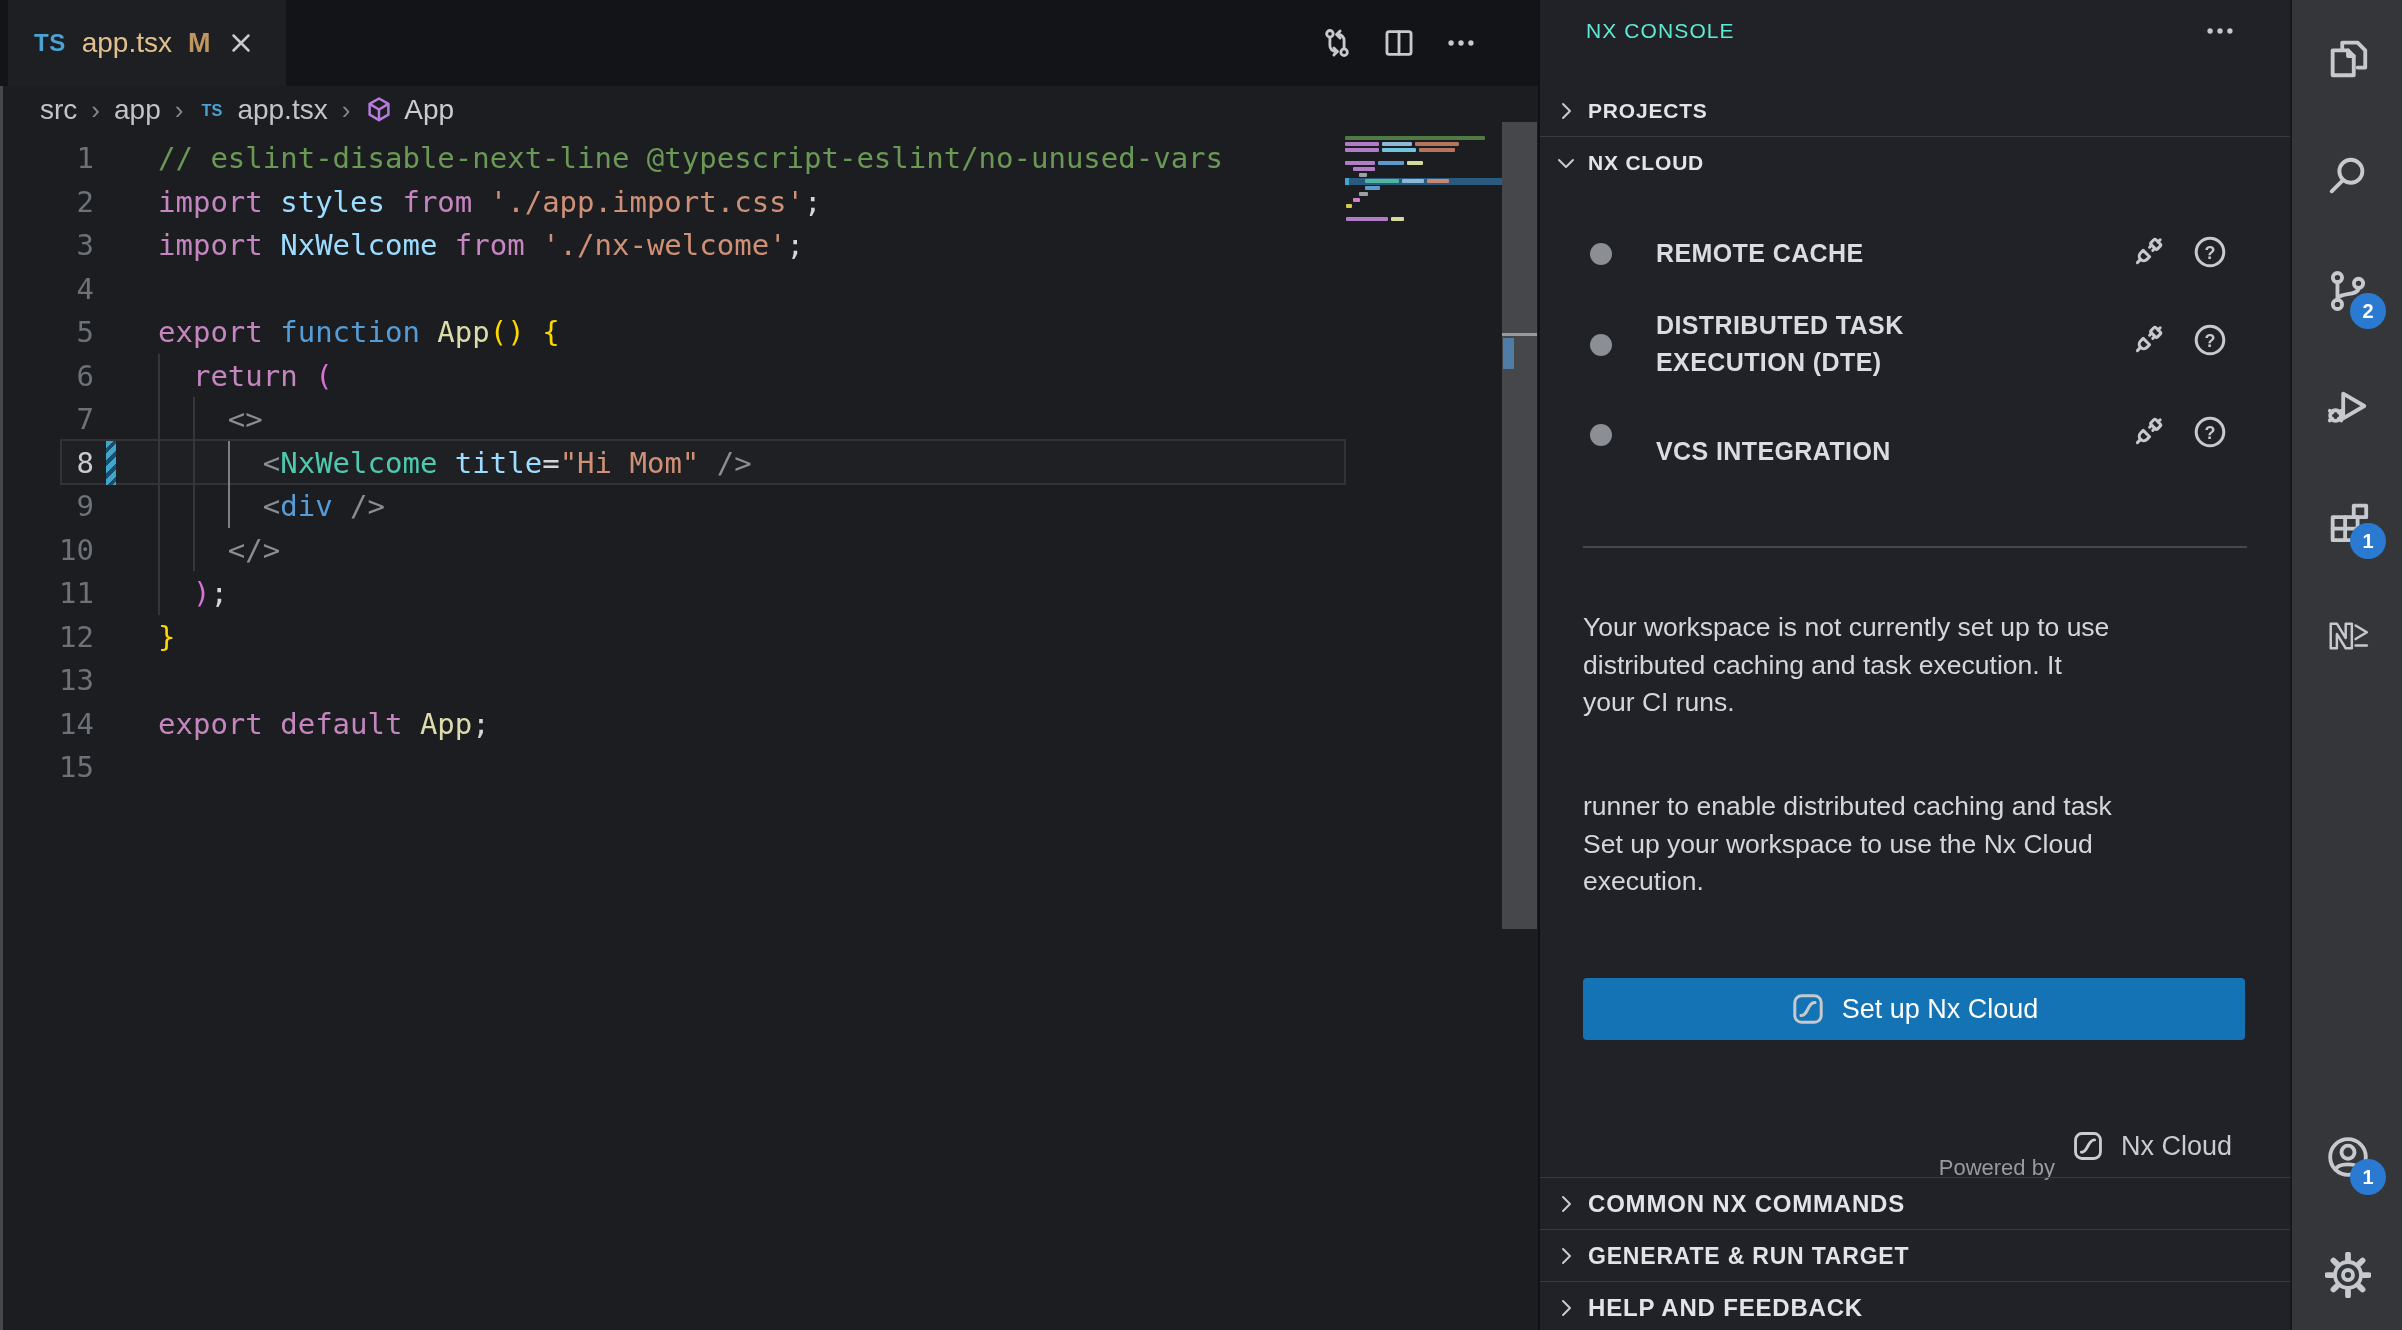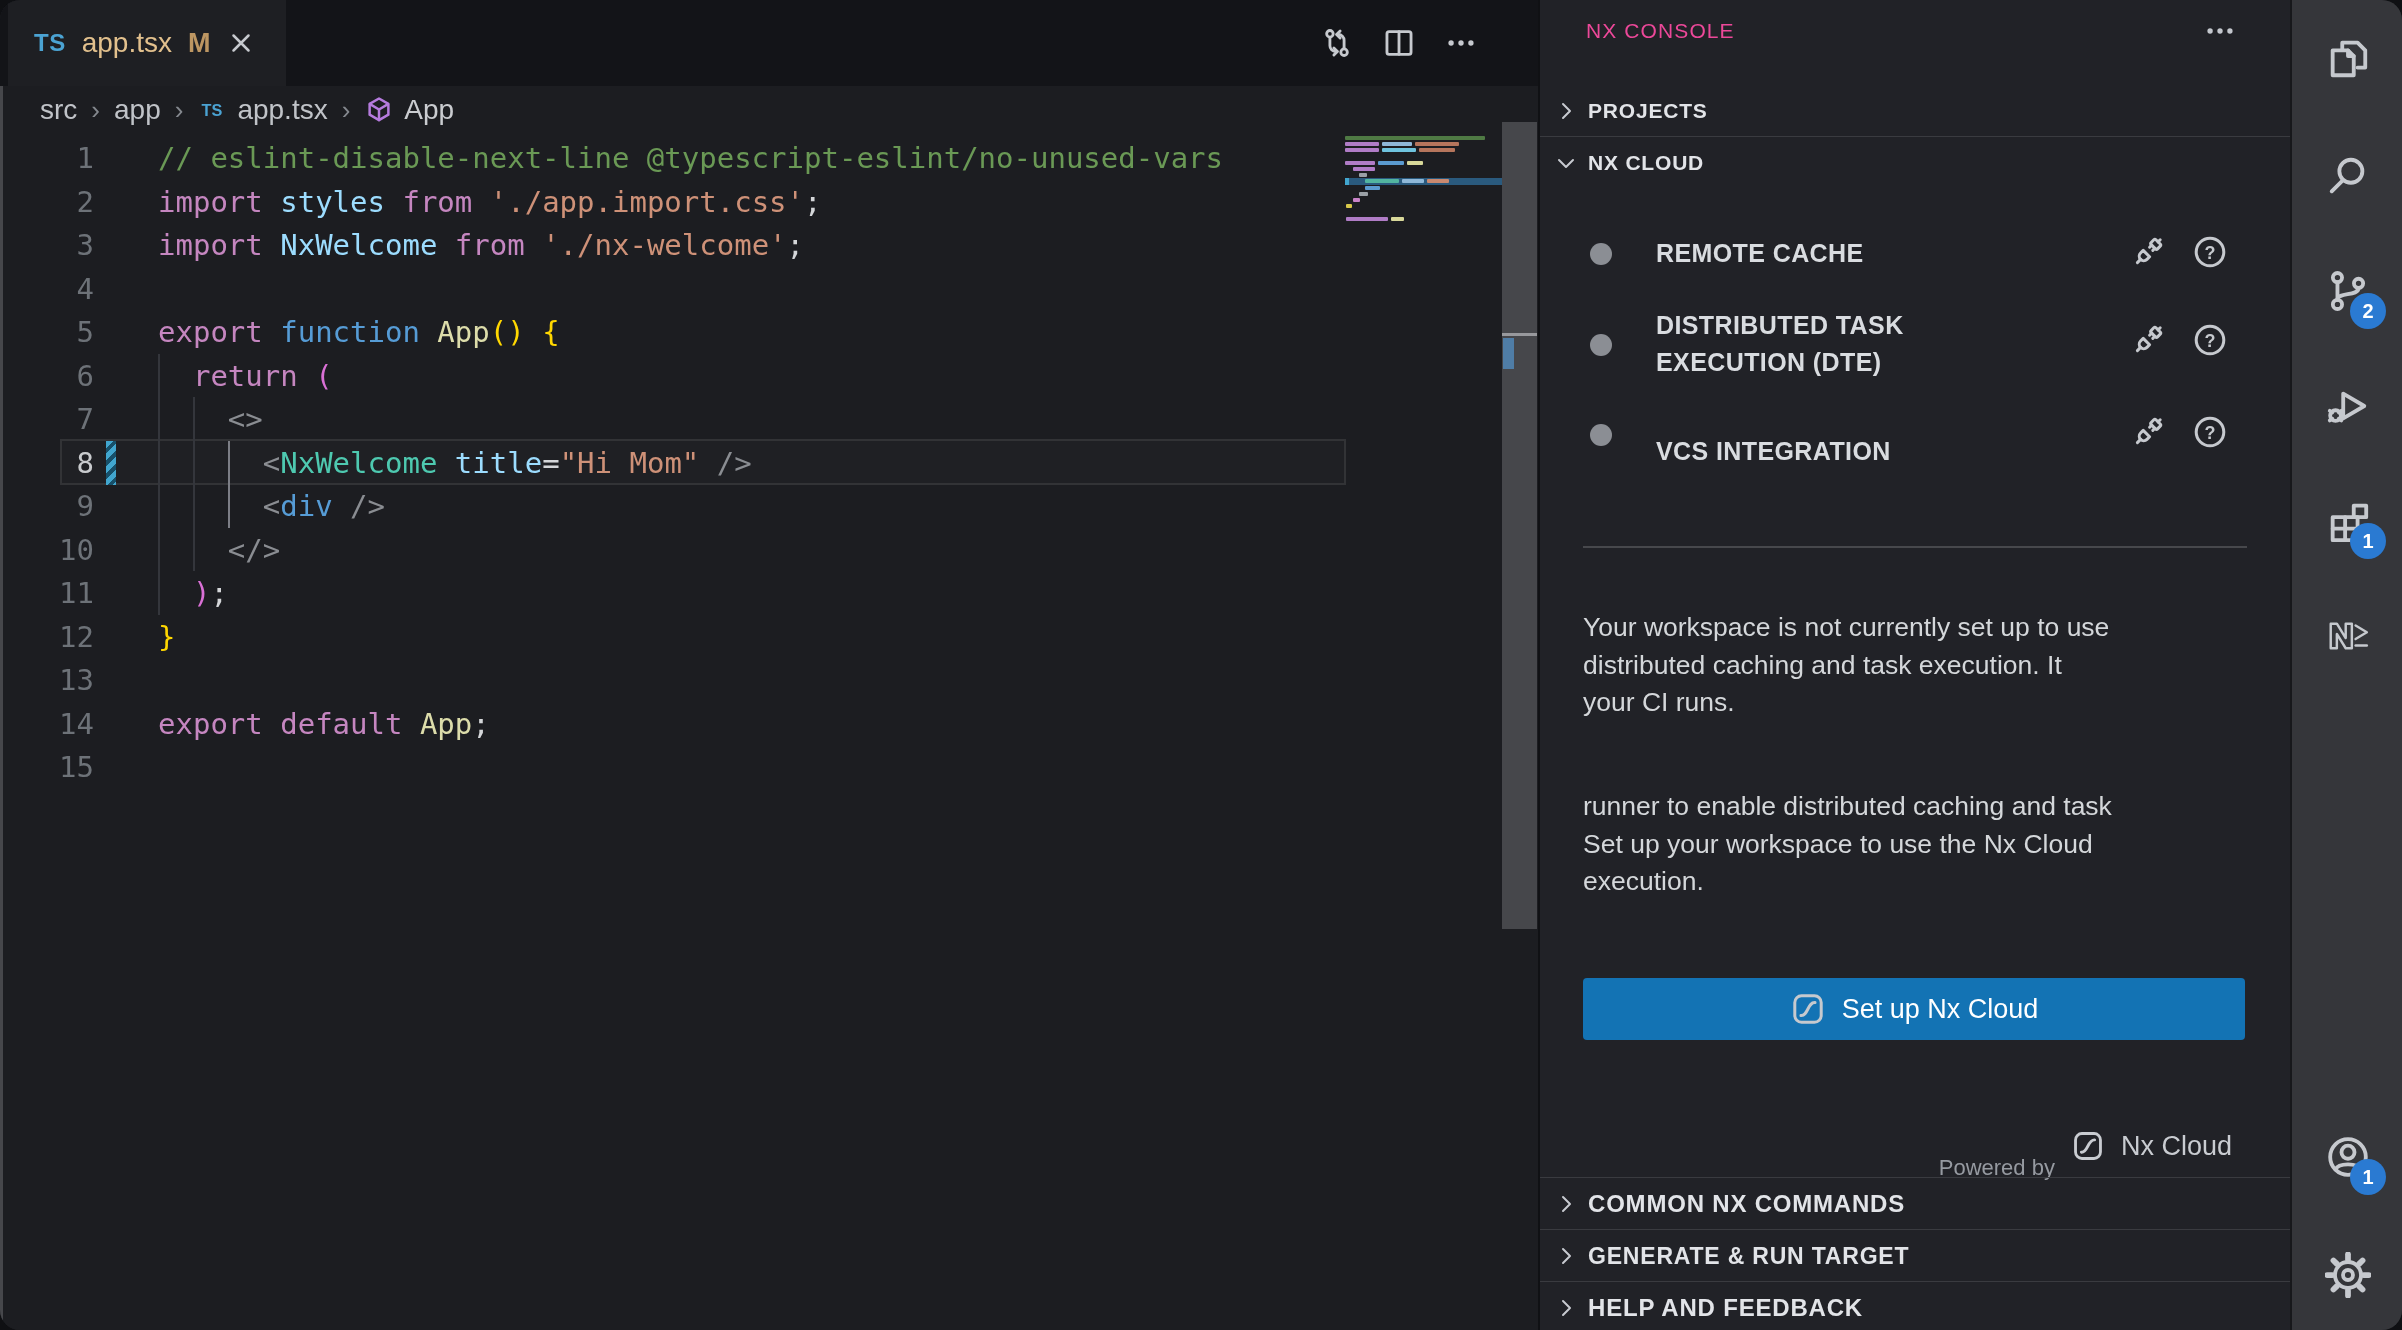--- a/index.html
+++ b/index.html
@@ -1,17 +1,17 @@
 <!DOCTYPE html>
 <html style="--btn-blue: #1373b4; --badge-blue: #2a7ad2; --mod-tan: #e2c08d; --ts-blue: #4ba3d3; --cube-purple: #b57bdd; --dot-gray: #8b8e94; --mod-stripe: #41a6cf;"><head>
 <meta charset="utf-8">
 <style>
   html,body{margin:0;padding:0;background:#0f1013;}
   #stage{position:relative;width:2402px;height:1330px;overflow:hidden;
-         font-family:"Liberation Sans",sans-serif;background:#1c1d21;border-radius:20px;}
+         font-family:"Liberation Sans",sans-serif;background:#1c1d21;}
   
   #editor{position:absolute;left:0;top:0;width:1538px;height:1330px;background:#1c1d21;}
   #tabbar{position:absolute;left:0;top:0;width:1538px;height:86px;background:#131418;}
   #tab-active{position:absolute;left:8px;top:0;width:278px;height:86px;background:#1e1f23;
               display:flex;align-items:center;gap:16px;padding-left:26px;box-sizing:border-box;}
   .ts-badge{color:var(--ts-blue);font-weight:700;font-size:24px;letter-spacing:.5px;}
   #tab-filename{color:var(--mod-tan);font-size:28px;}
   #tab-modified{color:#bd9662;font-size:27px;font-weight:700;}
   .iconbtn{display:inline-flex;align-items:center;justify-content:center;color:#c6c9ce;}
   .iconbtn svg{display:block;}
@@ -46,21 +46,21 @@
   .mm-seg{height:4px;border-radius:1px;}
   #mm-highlight{position:absolute;left:0;width:157px;height:7px;background:#2a5a7e;}
   #mm-highlight .notch{position:absolute;left:0;top:0;width:4px;height:7px;background:#41a6cf;}
   #scrollbar{position:absolute;left:1502px;top:122px;width:35px;height:807px;background:#46474b;}
   #sb-line{position:absolute;left:1502px;top:333px;width:35px;height:3px;background:#98999d;}
   #sb-marker{position:absolute;left:1503px;top:338px;width:11px;height:31px;background:#4f7da6;}
   #editor-panel-divider{position:absolute;left:1538px;top:0;width:2px;height:1330px;background:#101114;}
   
   #panel{position:absolute;left:1540px;top:0;width:750px;height:1330px;background:#212227;color:#d4d7da;}
   #panel-title-row{position:absolute;left:0;top:0;width:750px;height:62px;display:flex;align-items:center;}
-  #panel-title{margin-left:46px;font-size:21px;letter-spacing:1.1px;color:#ec4899;}
+  #panel-title{margin-left:46px;font-size:21px;letter-spacing:1.1px;color:#5eead4;}
   #panel-more{position:absolute;left:660px;top:14px;width:40px;height:34px;color:#c3c7cd;}
   .sec-row{position:absolute;left:0;width:750px;height:50px;display:flex;align-items:center;color:#e2e4e8;}
   .sec-row .chev{margin-left:14px;width:24px;color:#c7cad0;display:inline-flex;}
   .sec-label{margin-left:10px;font-size:21px;font-weight:700;letter-spacing:.8px;}
   .panel-divider{position:absolute;left:0;width:750px;height:1px;background:#3a3b40;}
   .feature{position:absolute;left:0;width:750px;}
   .feature .dot{position:absolute;left:50px;width:22px;height:22px;border-radius:50%;background:var(--dot-gray);}
   .feature .flabel{position:absolute;left:116px;font-size:25px;font-weight:700;letter-spacing:.4px;
                    color:#d9dce0;line-height:37px;}
   .feature .facticons{position:absolute;left:590px;display:flex;gap:26px;color:#b7bac0;}

